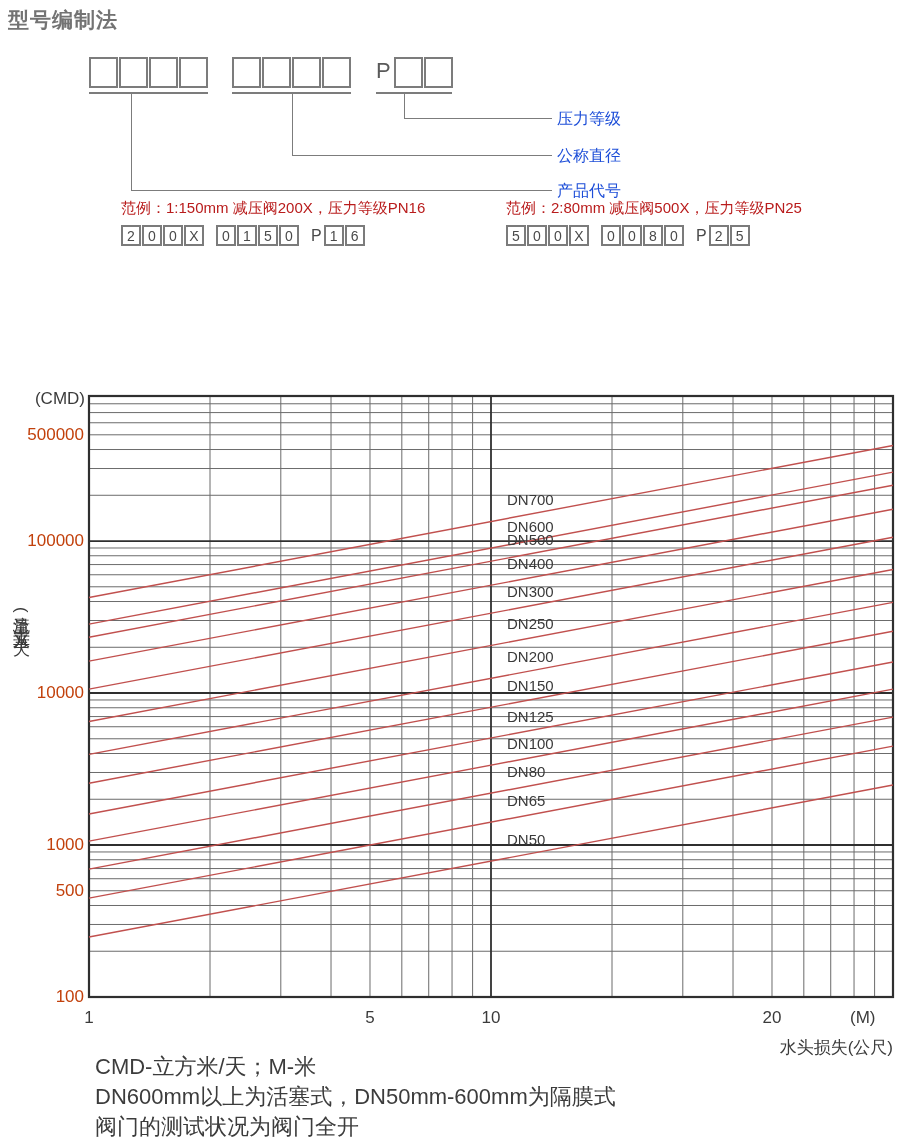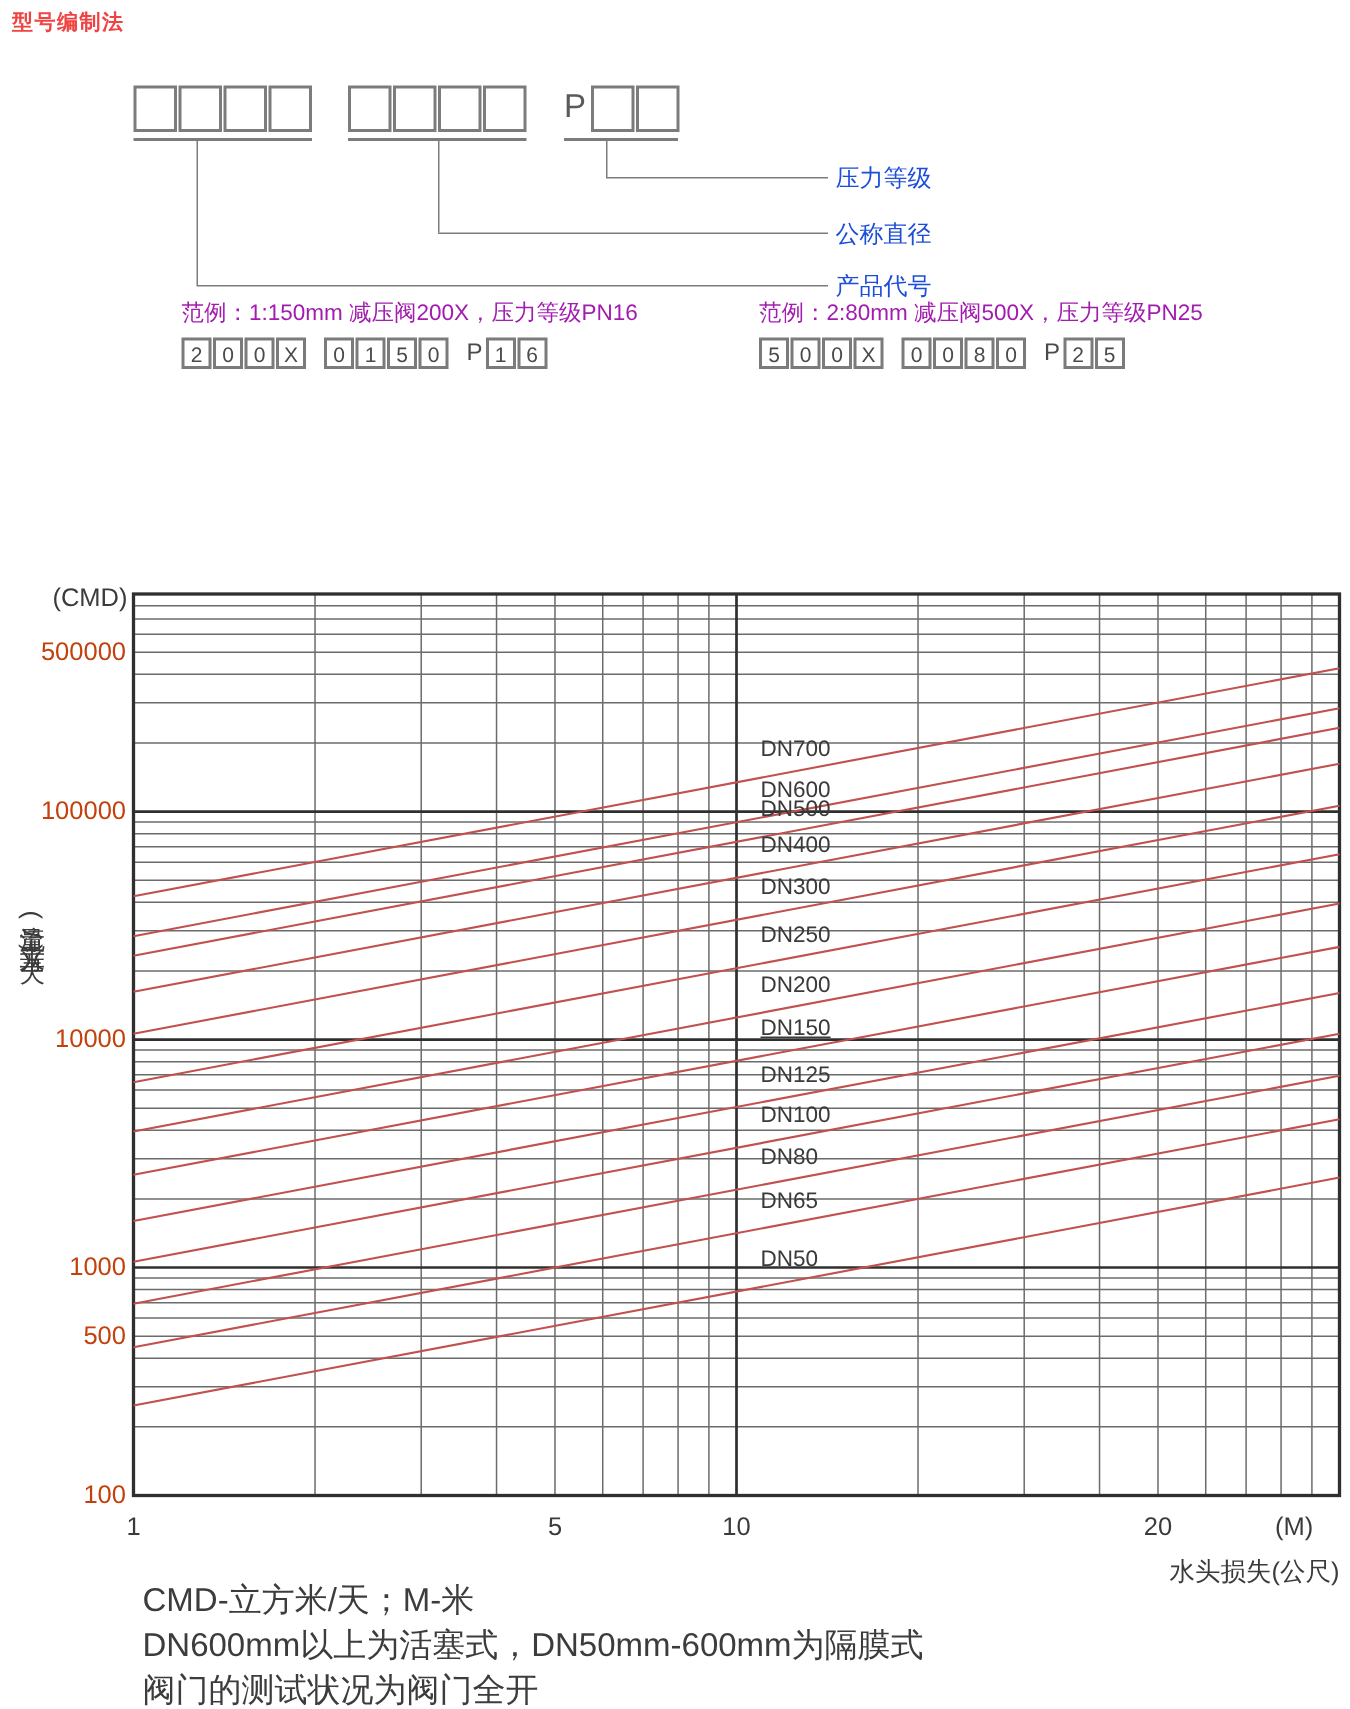--- a/index.html
+++ b/index.html
@@ -1,29 +1,29 @@
 <!DOCTYPE html>
 <html><head>
 <meta charset="utf-8">
 <style>
   html,body{margin:0;padding:0;background:#fff;}
   #page{position:relative;width:900px;height:1139px;background:#ffffff;overflow:hidden;
         font-family:"Liberation Sans","DejaVu Sans",sans-serif;color:#3c3c3c;}
-  .sec-title{position:absolute;left:8px;margin:0;font-size:14px;font-weight:bold;color:#ef4444;letter-spacing:1px;}
+  .sec-title{position:absolute;left:8px;margin:0;font-size:21px;font-weight:bold;color:#737373;letter-spacing:1px;}
   
   .bigbox{display:inline-block;width:25px;height:27px;border:2px solid #7c7c7c;background:#fff;margin-right:1px;vertical-align:top;}
   .bgroup{position:absolute;top:57px;white-space:nowrap;}
   .uline{position:absolute;top:92px;height:2px;background:#7c7c7c;}
   .vline{position:absolute;width:1px;background:#7c7c7c;}
   .hline{position:absolute;height:1px;background:#7c7c7c;}
   .pletter{position:absolute;top:58px;font-size:22px;color:#5a5a5a;}
   .fieldlab{position:absolute;left:557px;font-size:16px;color:#1d4ed8;white-space:nowrap;}
   
   .example{position:absolute;}
-  .ex-caption{position:absolute;top:0;left:0;font-size:15px;color:#a21caf;white-space:nowrap;}
+  .ex-caption{position:absolute;top:0;left:0;font-size:15px;color:#b91c1c;white-space:nowrap;}
   .ex-cells{position:absolute;top:26px;left:0;display:flex;align-items:center;}
   .ex-cell{width:16px;height:17px;border:2px solid #7b7b7b;margin-right:1px;font-size:14px;color:#4a4a4a;
            display:flex;align-items:center;justify-content:center;}
   .ex-gap{width:11px;}
   .ex-p{font-size:16px;color:#4a4a4a;margin:0 2px 0 0;}
   
   #chartsvg{position:absolute;left:0;top:0;}
   .ytick{position:absolute;left:0;width:84px;text-align:right;font-size:17px;color:#c2410c;}
   .xtick{position:absolute;font-size:17px;color:#3b3b3b;transform:translateX(-50%);}
   .cmd{position:absolute;left:0;width:85px;text-align:right;top:389px;font-size:17px;color:#3b3b3b;}
@@ -193,21 +193,21 @@
   <div class="munit">(M)</div>
   <div class="xlab">水头损失(公尺)</div>
   <div id="dnlabels">
       <div class="dnlab" style="left: 507px; top: 491.312px;">DN700</div>
       <div class="dnlab" style="left: 507px; top: 517.921px;">DN600</div>
       <div class="dnlab" style="left: 507px; top: 530.986px;">DN500</div>
       <div class="dnlab" style="left: 507px; top: 554.976px;">DN400</div>
       <div class="dnlab" style="left: 507px; top: 582.974px;">DN300</div>
       <div class="dnlab" style="left: 507px; top: 615.255px;">DN250</div>
       <div class="dnlab" style="left: 507px; top: 648.133px;">DN200</div>
-      <div class="dnlab" style="left: 507px; top: 677.019px; text-decoration: underline;">DN150</div>
+      <div class="dnlab" style="left: 507px; top: 677.019px;">DN150</div>
       <div class="dnlab" style="left: 507px; top: 707.785px;">DN125</div>
       <div class="dnlab" style="left: 507px; top: 734.963px;">DN100</div>
       <div class="dnlab" style="left: 507px; top: 762.92px;">DN80</div>
       <div class="dnlab" style="left: 507px; top: 791.958px;">DN65</div>
       <div class="dnlab" style="left: 507px; top: 830.845px;">DN50</div>
     </div>
 
   <div class="note" style="top:1052px">CMD-立方米/天；M-米</div>
   <div class="note" style="top:1082px">DN600mm以上为活塞式，DN50mm-600mm为隔膜式</div>
   <div class="note" style="top:1112px">阀门的测试状况为阀门全开</div>

